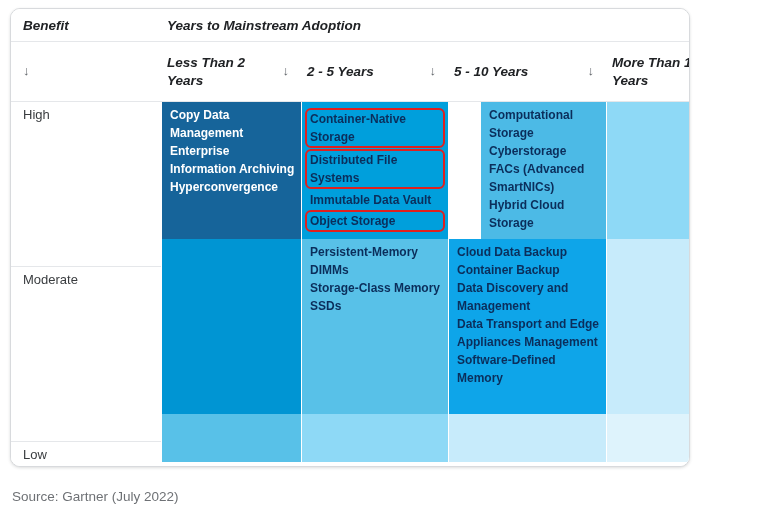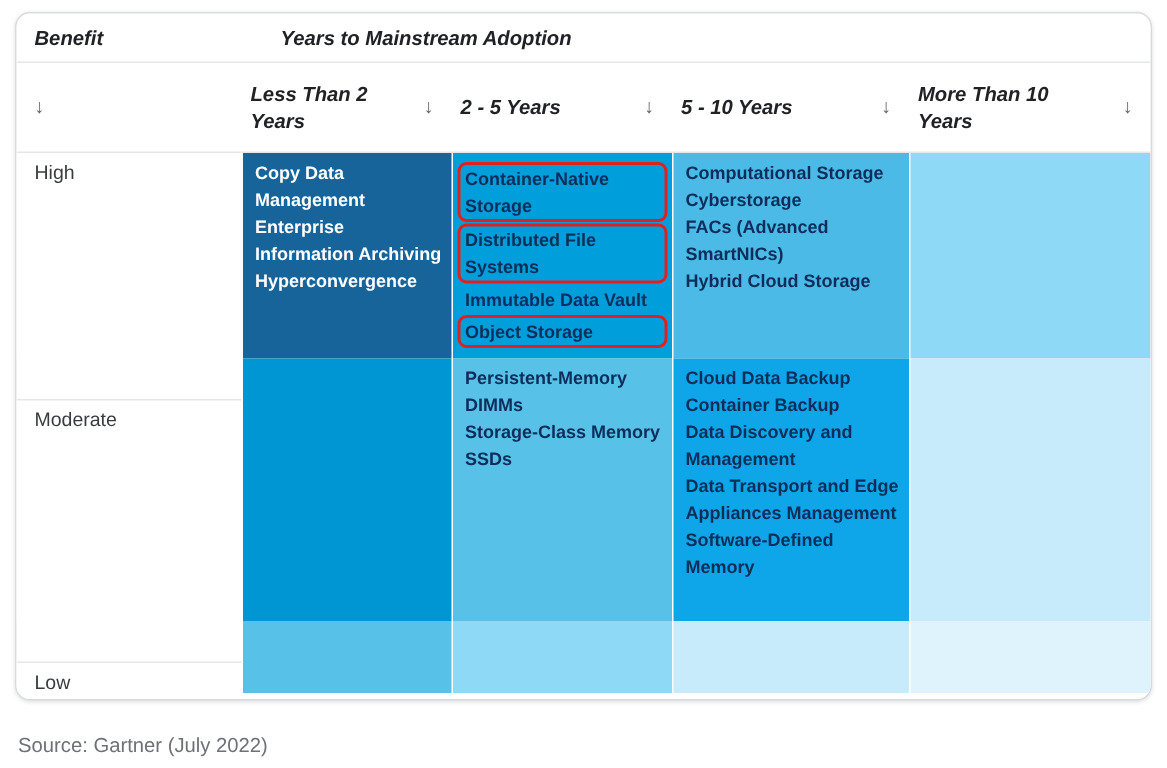--- a/index.html
+++ b/index.html
@@ -4,41 +4,41 @@
 <style>
   * { box-sizing: border-box; }
   html, body { margin: 0; padding: 0; }
   body {
     width: 778px; height: 512px; background: #ffffff;
     font-family: "Liberation Sans", sans-serif;
     -webkit-font-smoothing: antialiased;
   }
   .card {
     margin: 8px 0 0 10px;
-    width: 758px;
+    width: 680px;
     background: #ffffff;
     border: 1px solid #d8dadd;
     border-radius: 10px;
     box-shadow: 0 1px 3px rgba(60,64,67,.18);
     overflow: hidden;
   }
   .grid-row {
     display: grid;
     grid-template-columns: 150px 139px 146px 157px 160px;
     column-gap: 1px;
     background: #ffffff;
   }
   
   .h1row { height: 33px; border-bottom: 1px solid #e5e7ea; }
   .h1cell {
     display: flex; align-items: center;
     font-style: italic; font-weight: 600; font-size: 13.5px; color: #202225;
     padding-left: 12px;
   }
-  .h1cell.span4 { grid-column: 2 / span 4; padding-left: 5px; margin-left: 20px; }
+  .h1cell.span4 { grid-column: 2 / span 4; padding-left: 5px; }
   
   .h2row { height: 60px; border-bottom: 1px solid #e5e7ea; }
   .h2cell {
     display: flex; align-items: center; justify-content: space-between;
     padding: 0 12px 0 5px;
     font-style: italic; font-weight: 700; font-size: 13.5px; line-height: 1.3;
     color: #202225;
   }
   .h2cell.first { padding-left: 12px; justify-content: flex-start; }
   .h2cell .label { max-width: 100px; }
@@ -111,21 +111,21 @@
           <div class="item">Copy Data Management</div>
           <div class="item">Enterprise Information Archiving</div>
           <div class="item">Hyperconvergence</div>
         </div>
         <div class="ccell" style="background: rgb(0, 159, 220);">
           <div class="item hl">Container-Native Storage</div>
           <div class="item hl">Distributed File Systems</div>
           <div class="item">Immutable Data Vault</div>
           <div class="item hl">Object Storage</div>
         </div>
-        <div class="ccell" style="background: rgb(76, 186, 230);">
+        <div class="ccell" style="background: rgb(76, 186, 230); margin-left: 32px;">
           <div class="item">Computational Storage</div>
           <div class="item">Cyberstorage</div>
           <div class="item">FACs (Advanced SmartNICs)</div>
           <div class="item">Hybrid Cloud Storage</div>
         </div>
         <div class="ccell" style="background: rgb(142, 217, 246);"></div>
       </div>
       <div class="grid-row brow" style="min-height: 175px;">
         <div class="bcell">Moderate</div>
         <div class="ccell" style="background: rgb(0, 149, 211);"></div>

